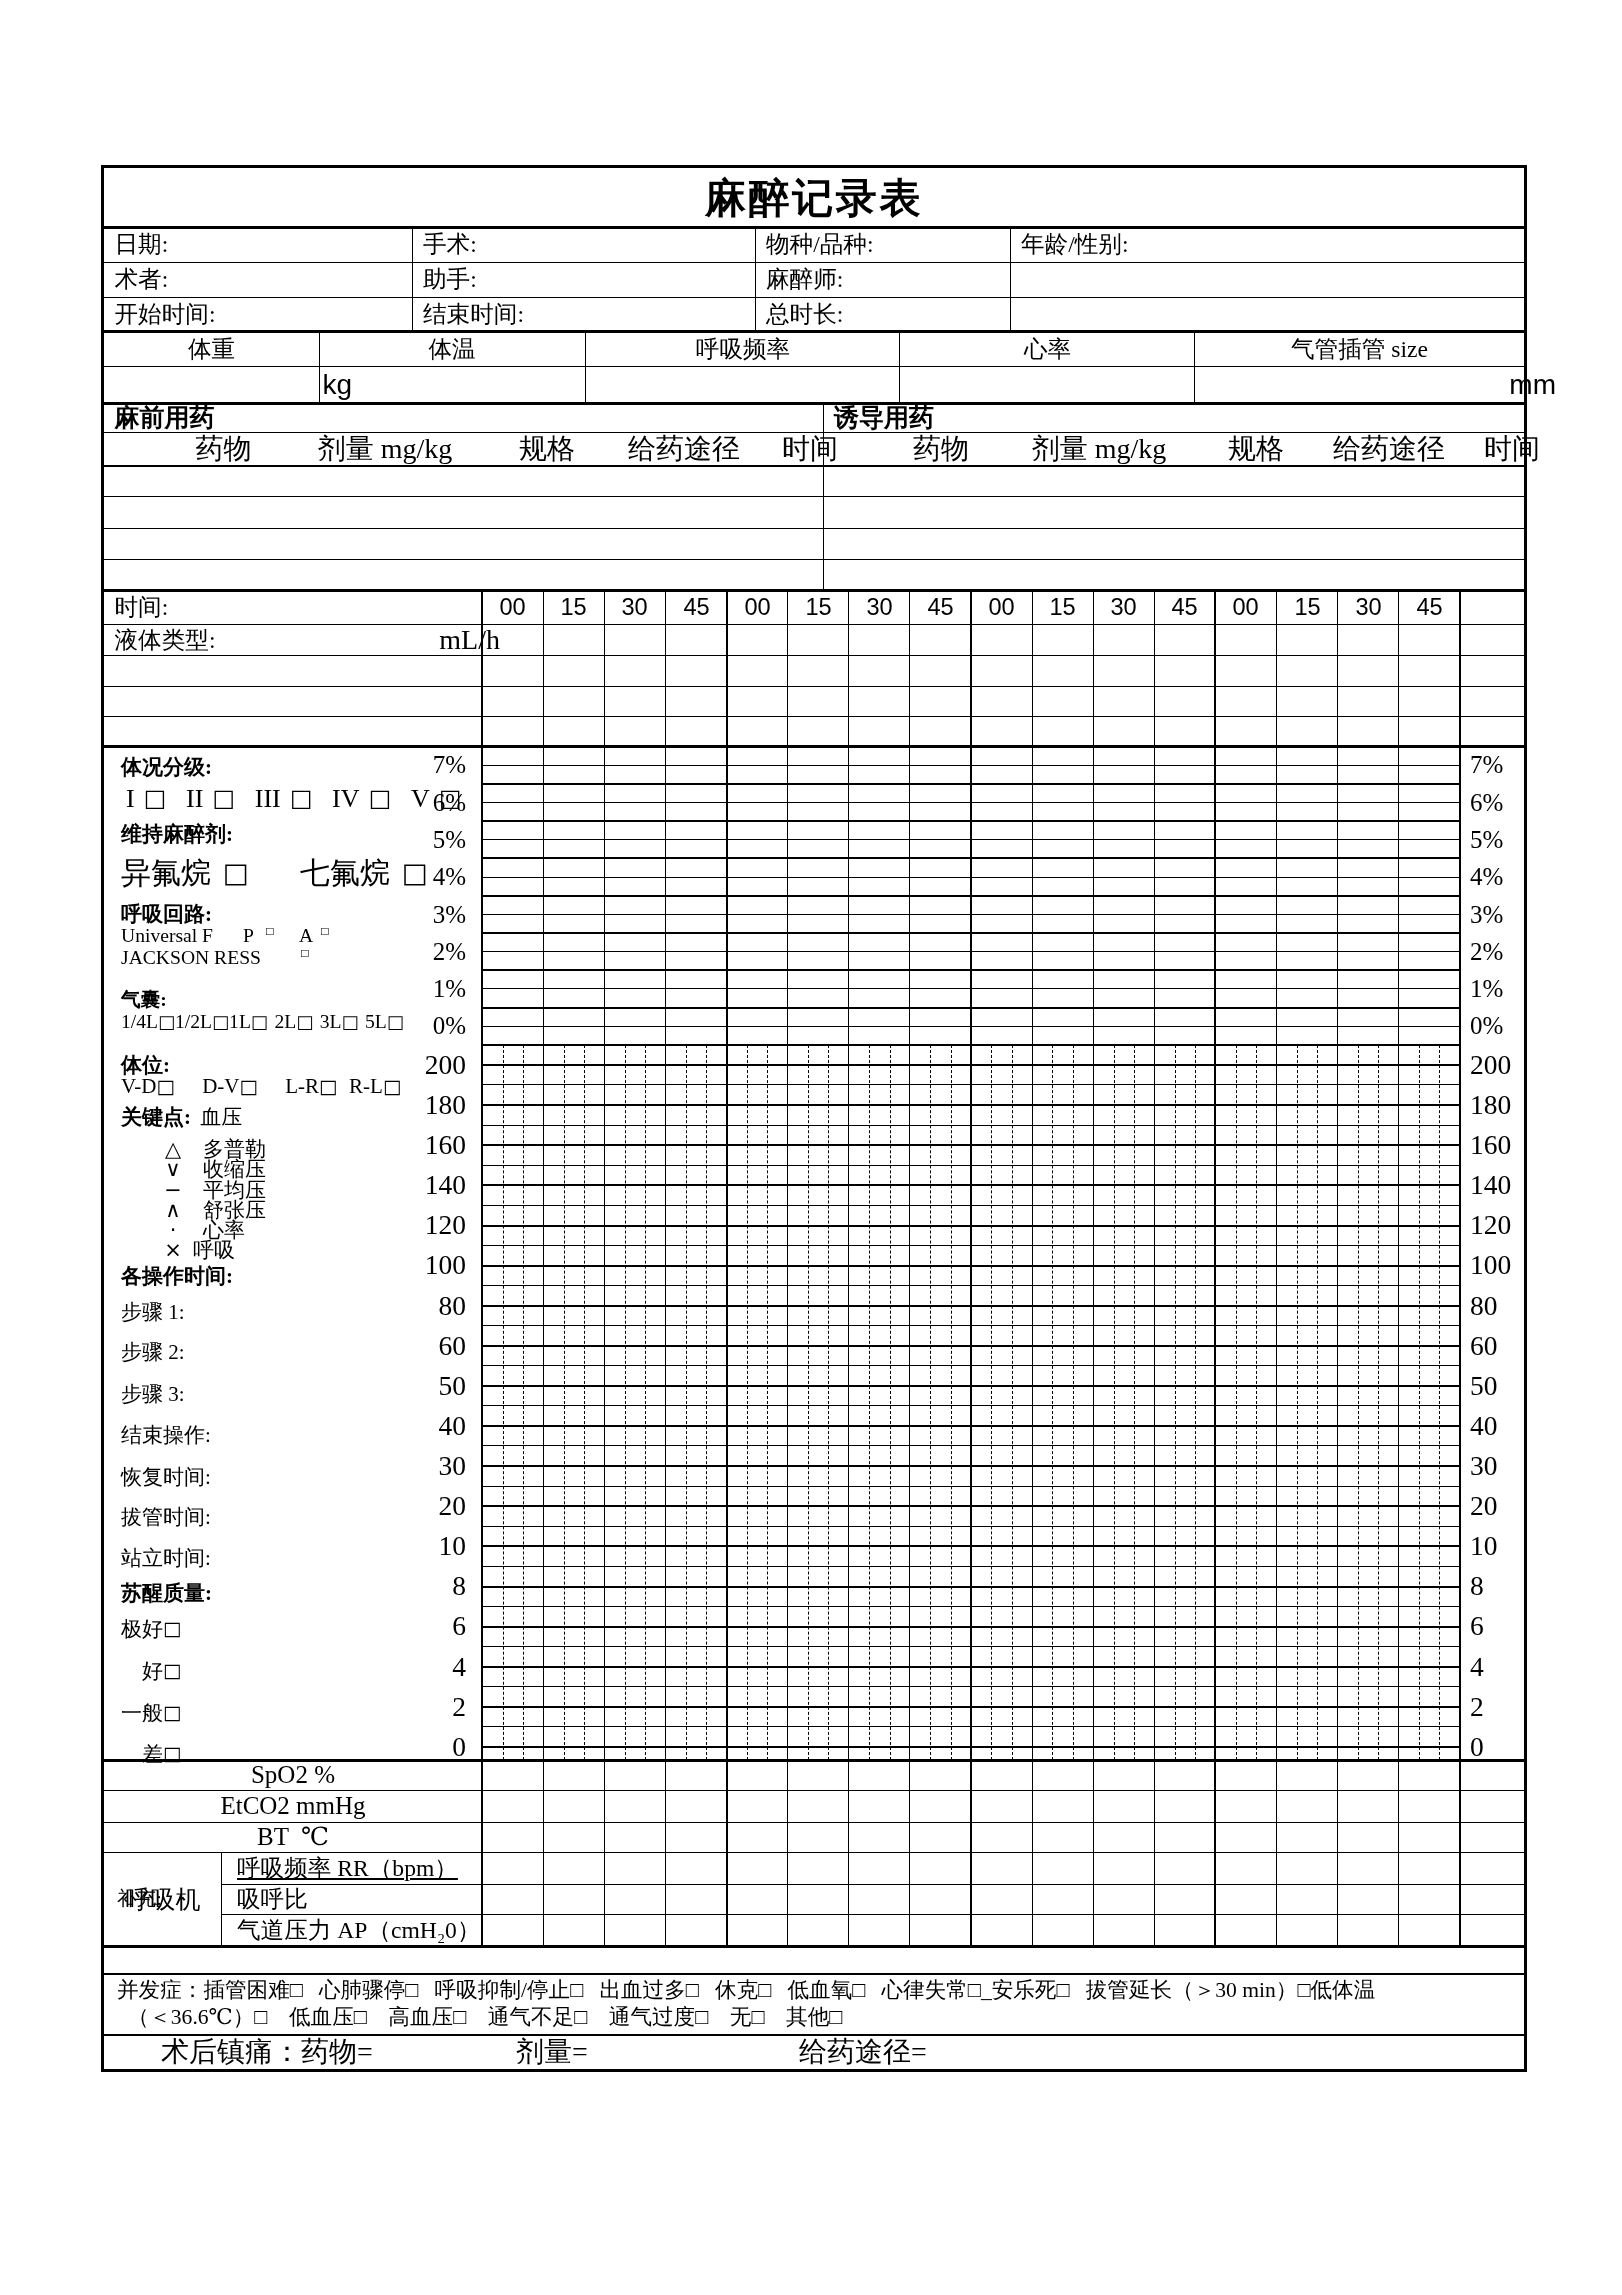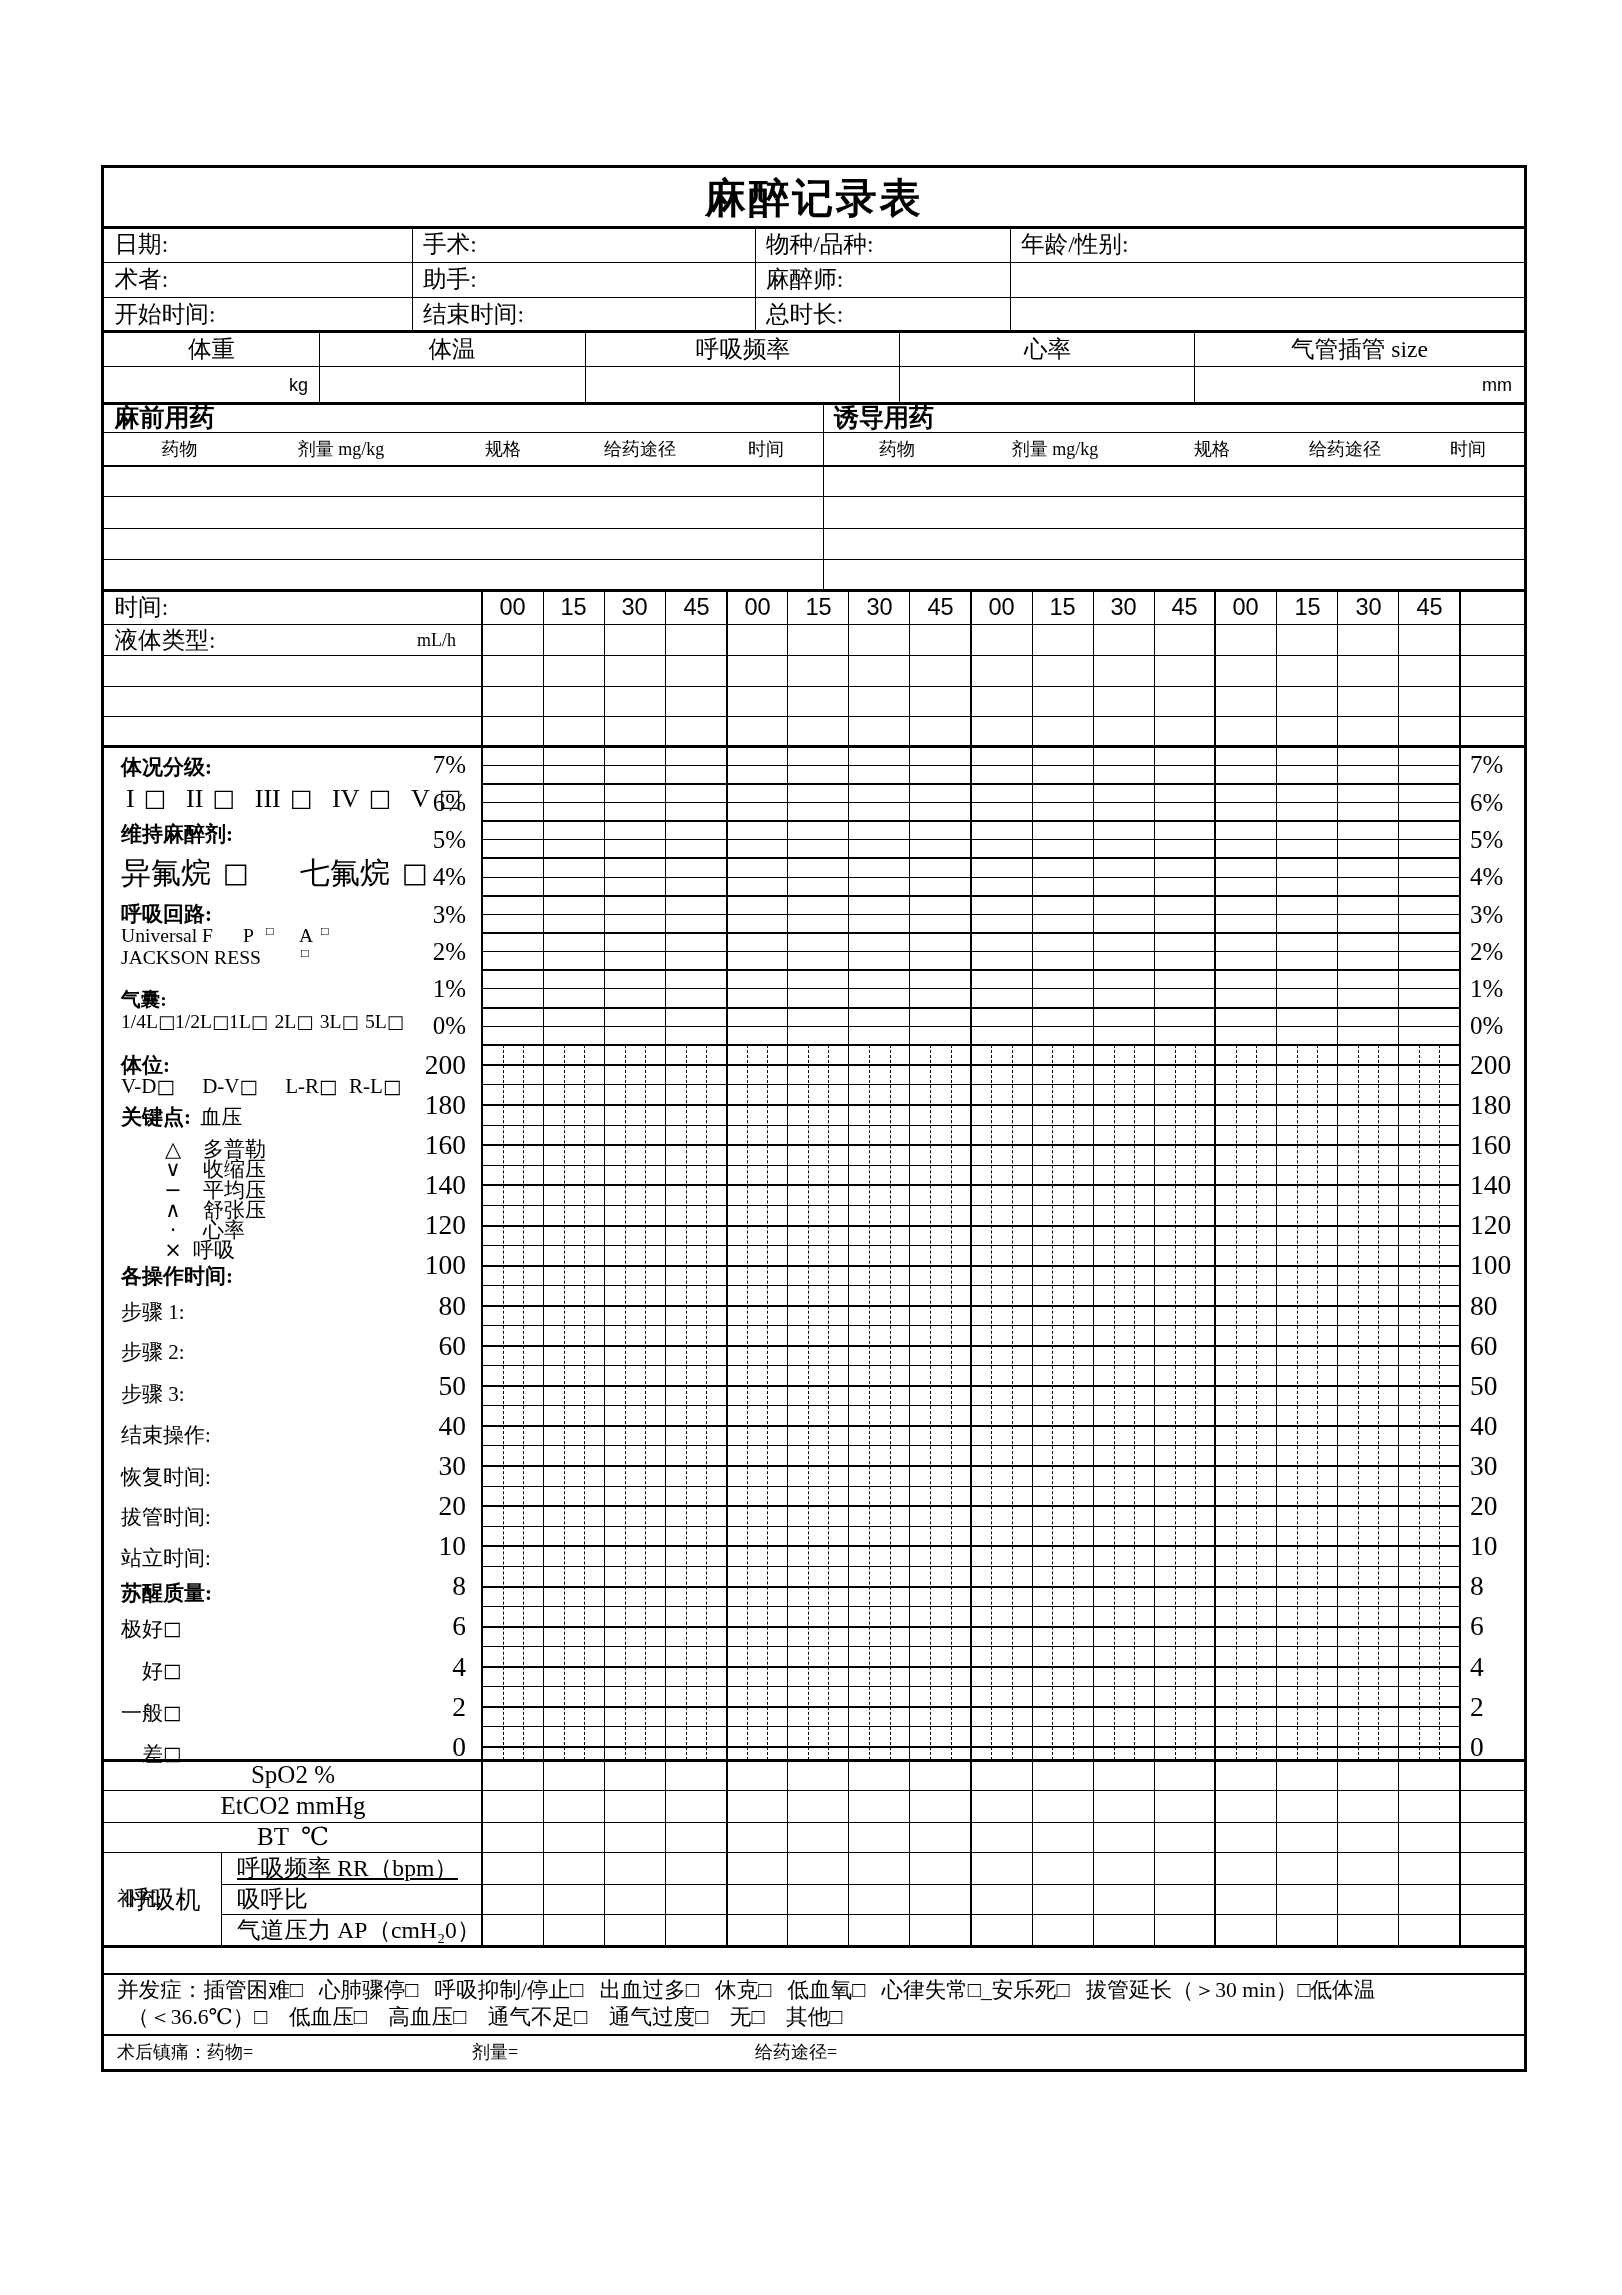--- a/index.html
+++ b/index.html
@@ -8,21 +8,21 @@
   .form{position:absolute;left:101px;top:165px;width:1420px;height:1901px;
         border:3.3px solid #000;box-sizing:content-box;}
   .hl{position:absolute;background:#000;}
   .vl{position:absolute;background:#000;}
   .dash{position:absolute;width:0;border-left:1.3px dashed #000;}
   .lbl{position:absolute;display:flex;align-items:center;white-space:pre;line-height:1.15;}
   .c{justify-content:center;text-align:center;}
   .r{justify-content:flex-end;text-align:right;}
   .tt{font-size:41px;font-weight:bold;letter-spacing:2.6px;}
   .i30{font-size:19.6px;} .i32{font-size:21px;} .i33{font-size:21.6px;}
-  .i34{font-size:18px;} .i36{font-size:23.6px;} .i38{font-size:25px;}
+  .i34{font-size:28px;margin-left:44px;} .i36{font-size:23.6px;} .i38{font-size:25px;}
   .b30{font-size:19.6px;font-weight:bold;} .b32{font-size:21px;font-weight:bold;}
   .b38{font-size:25px;font-weight:bold;}
   .n40{font-size:26px;} .n46{font-size:30px;}
   .sans{font-family:"Liberation Sans","DejaVu Sans",sans-serif;}
   .ax38{font-size:25px;} .ax42{font-size:27.5px;}
   .sym{font-family:"DejaVu Sans",sans-serif;}
   .cb{font-family:"DejaVu Sans",sans-serif;font-size:0.92em;line-height:1;display:inline-block;}
   .gap{display:inline-block;}
 </style>
 </head>

